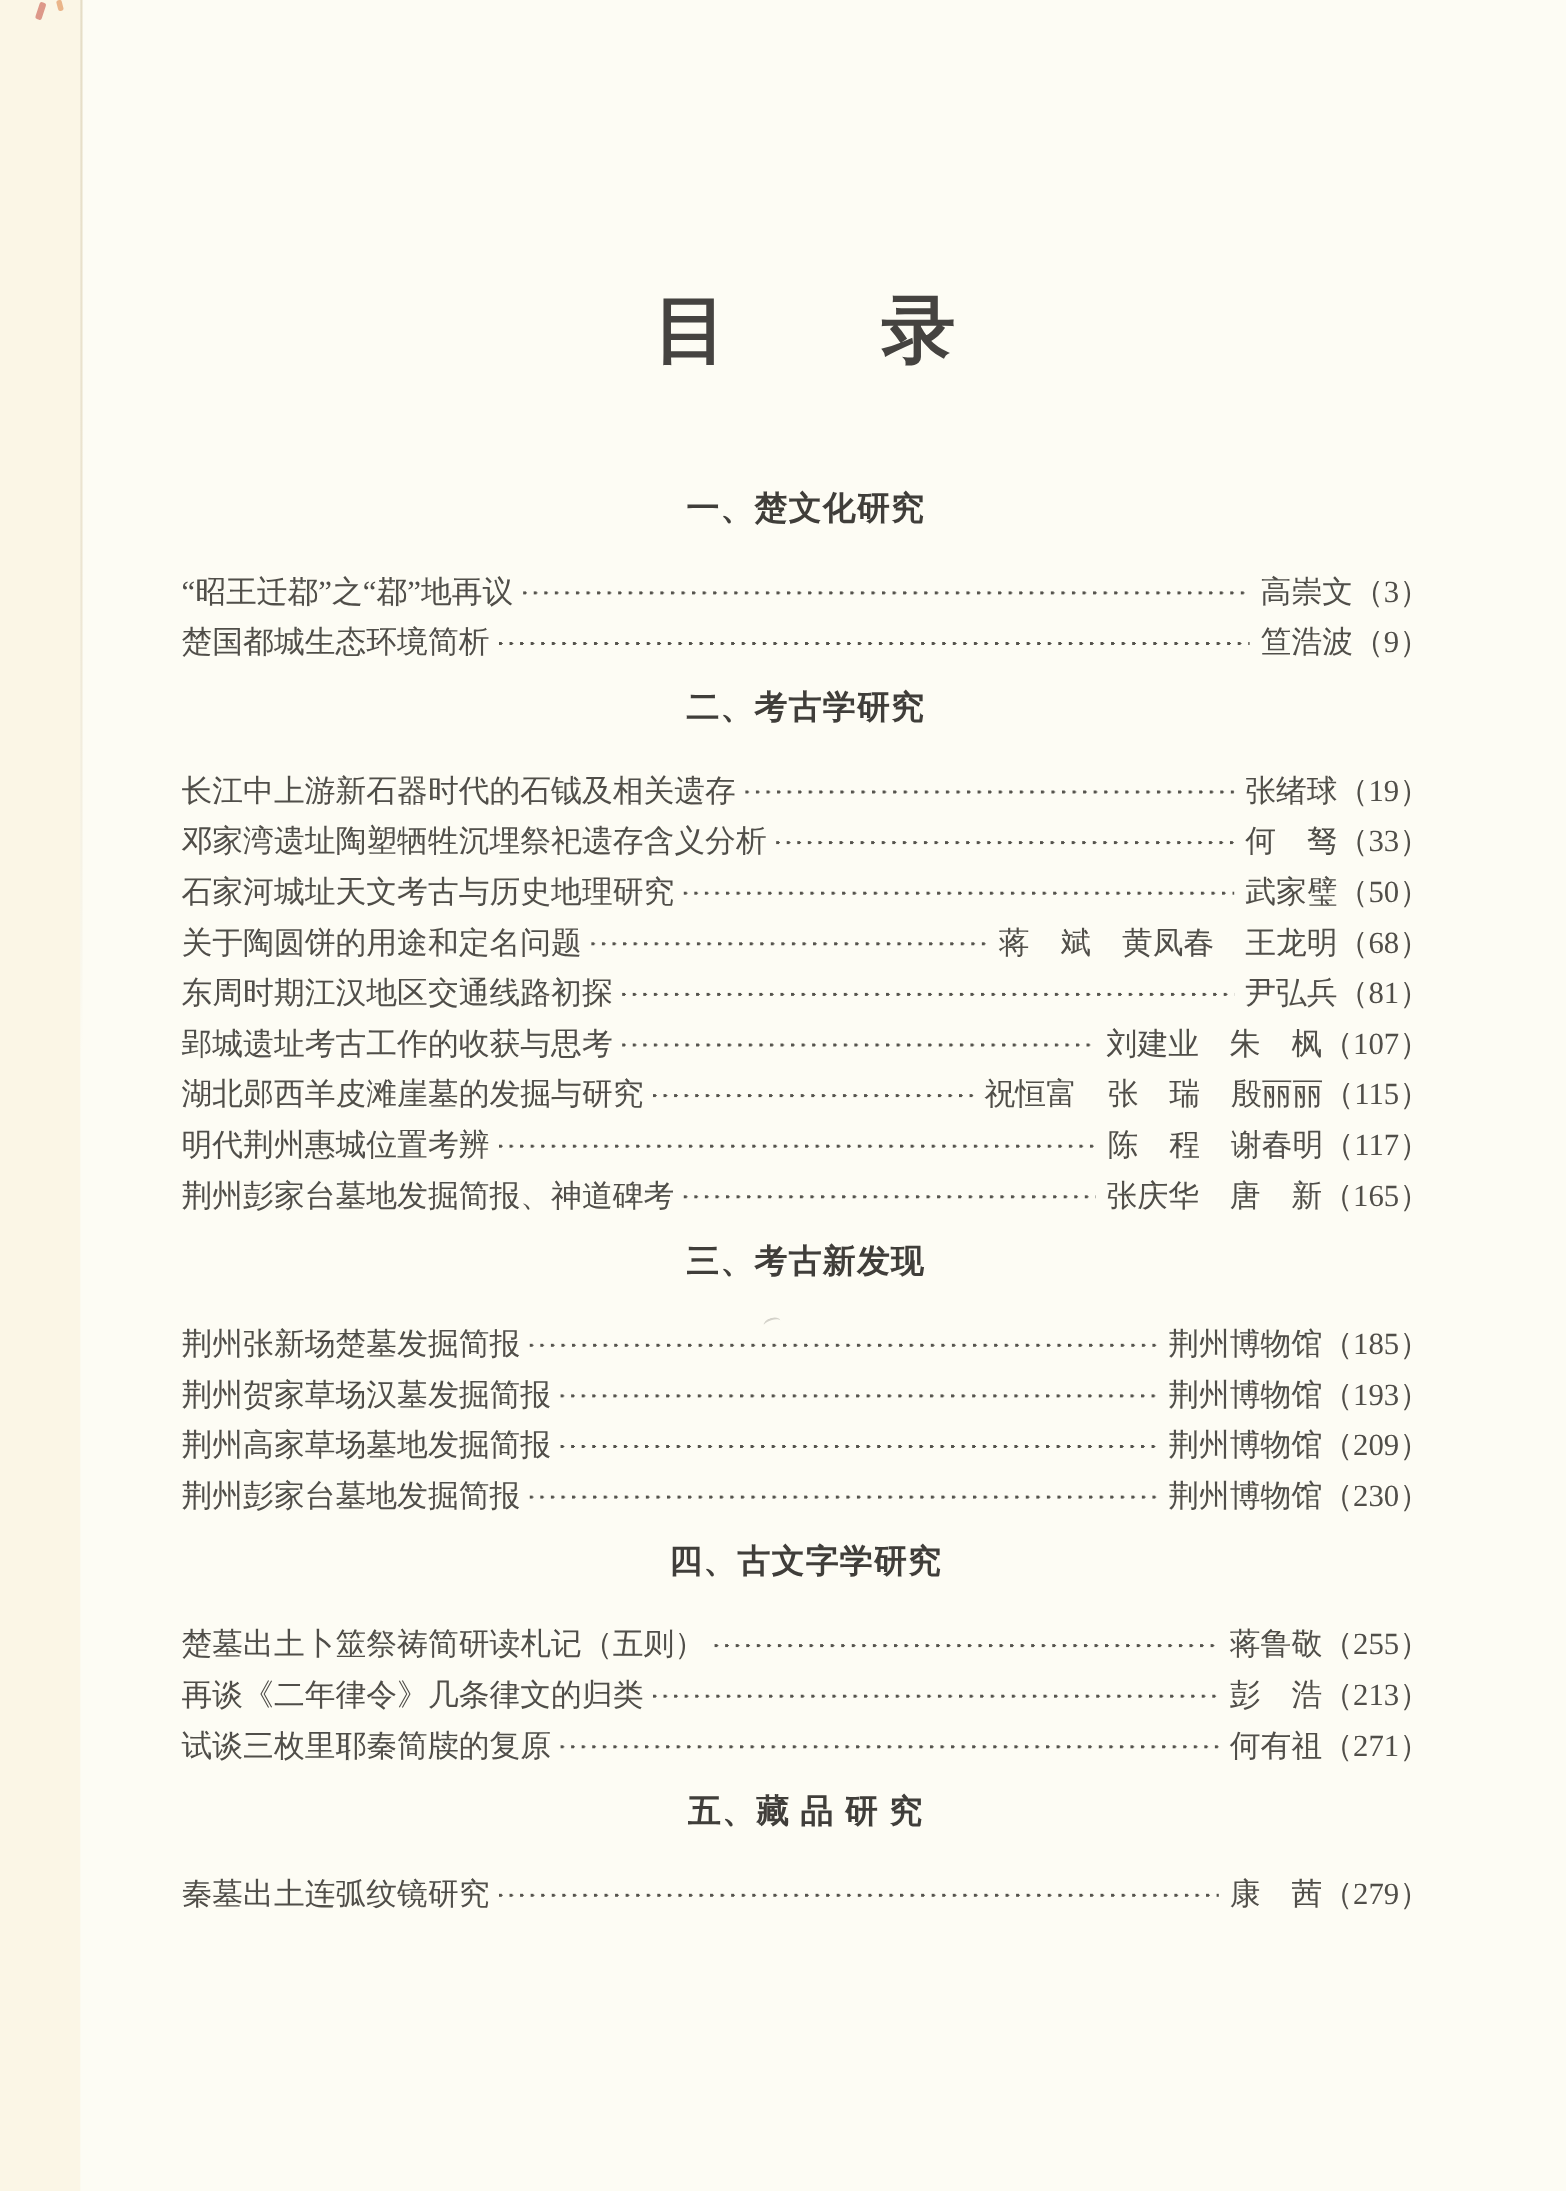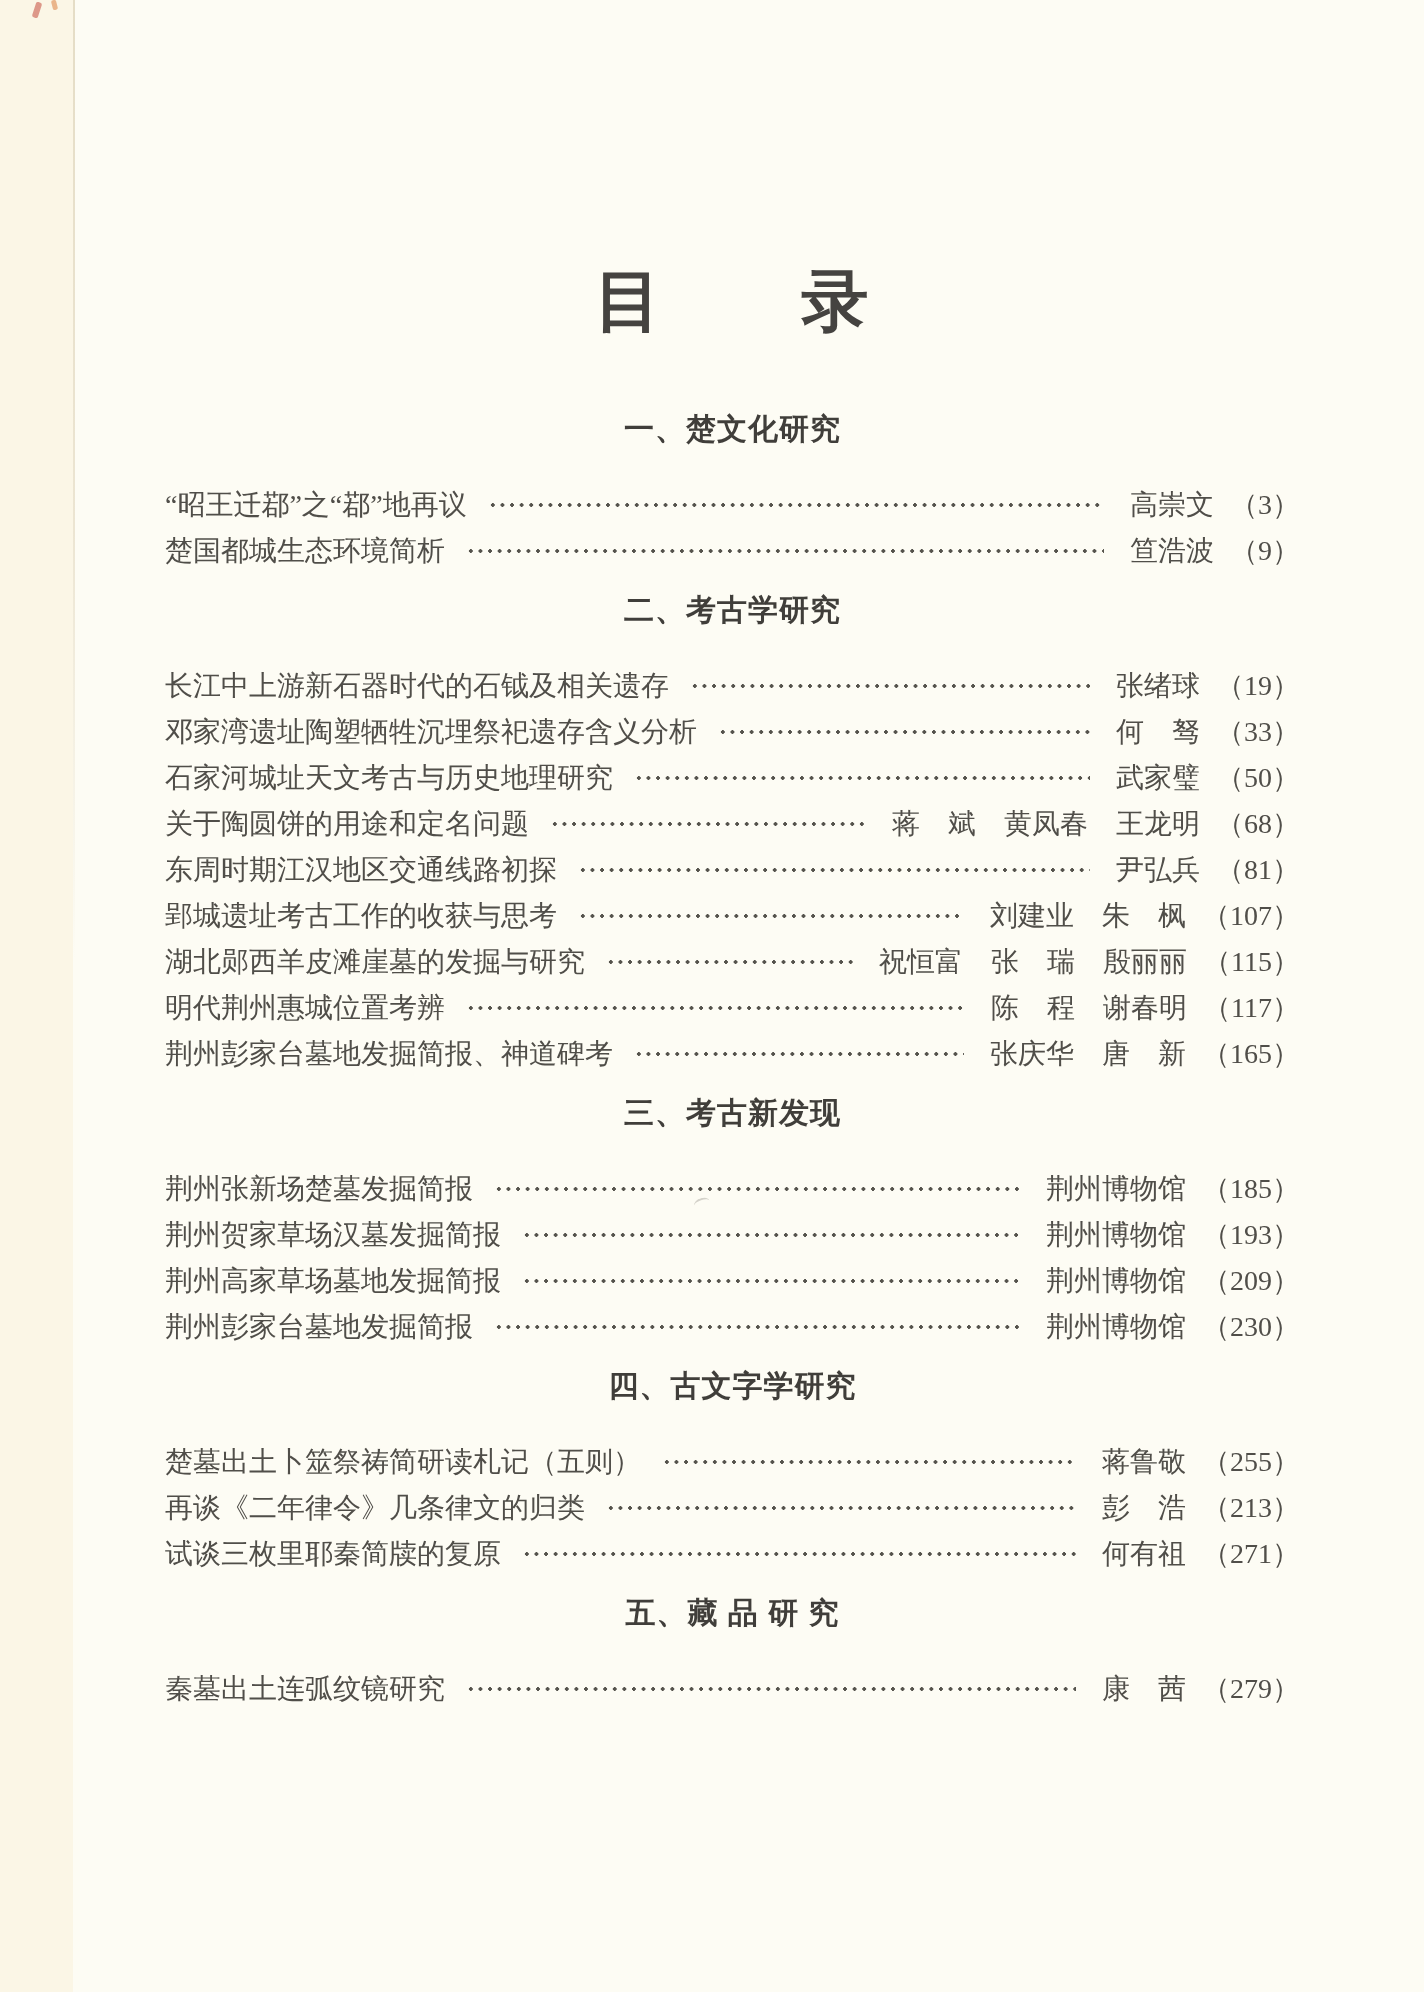--- a/index.html
+++ b/index.html
@@ -59,31 +59,30 @@
   .section-heading {
     margin: 19px 0 36px 0;
     text-align: center;
     font-family: "Liberation Sans", sans-serif;
     font-weight: bold;
     font-size: 30px;
     line-height: 34px;
     letter-spacing: 1px;
     color: #403e3a;
   }
-  .toc-section:first-child .section-heading { margin-top: 84px; }
+  .toc-section:first-child .section-heading { margin-top: 118px; }
 
   .section-entries { margin: 0; }
 
   .toc-entry {
     display: flex;
     line-height: 46px;
     font-size: 28px;
     white-space: nowrap;
     color: #504e49;
-    gap: 16px;
   }
   .entry-title  { flex: 0 0 auto; }
   .leader {
     flex: 1 1 auto;
     min-width: 14px;
     margin: 0 10px 0 6px;
     background-image: radial-gradient(circle 1.8px at 4px 50%, #55534c 97%, rgba(85,83,76,0) 100%);
     background-size: 9.6px 100%;
     background-repeat: repeat-x;
   }

